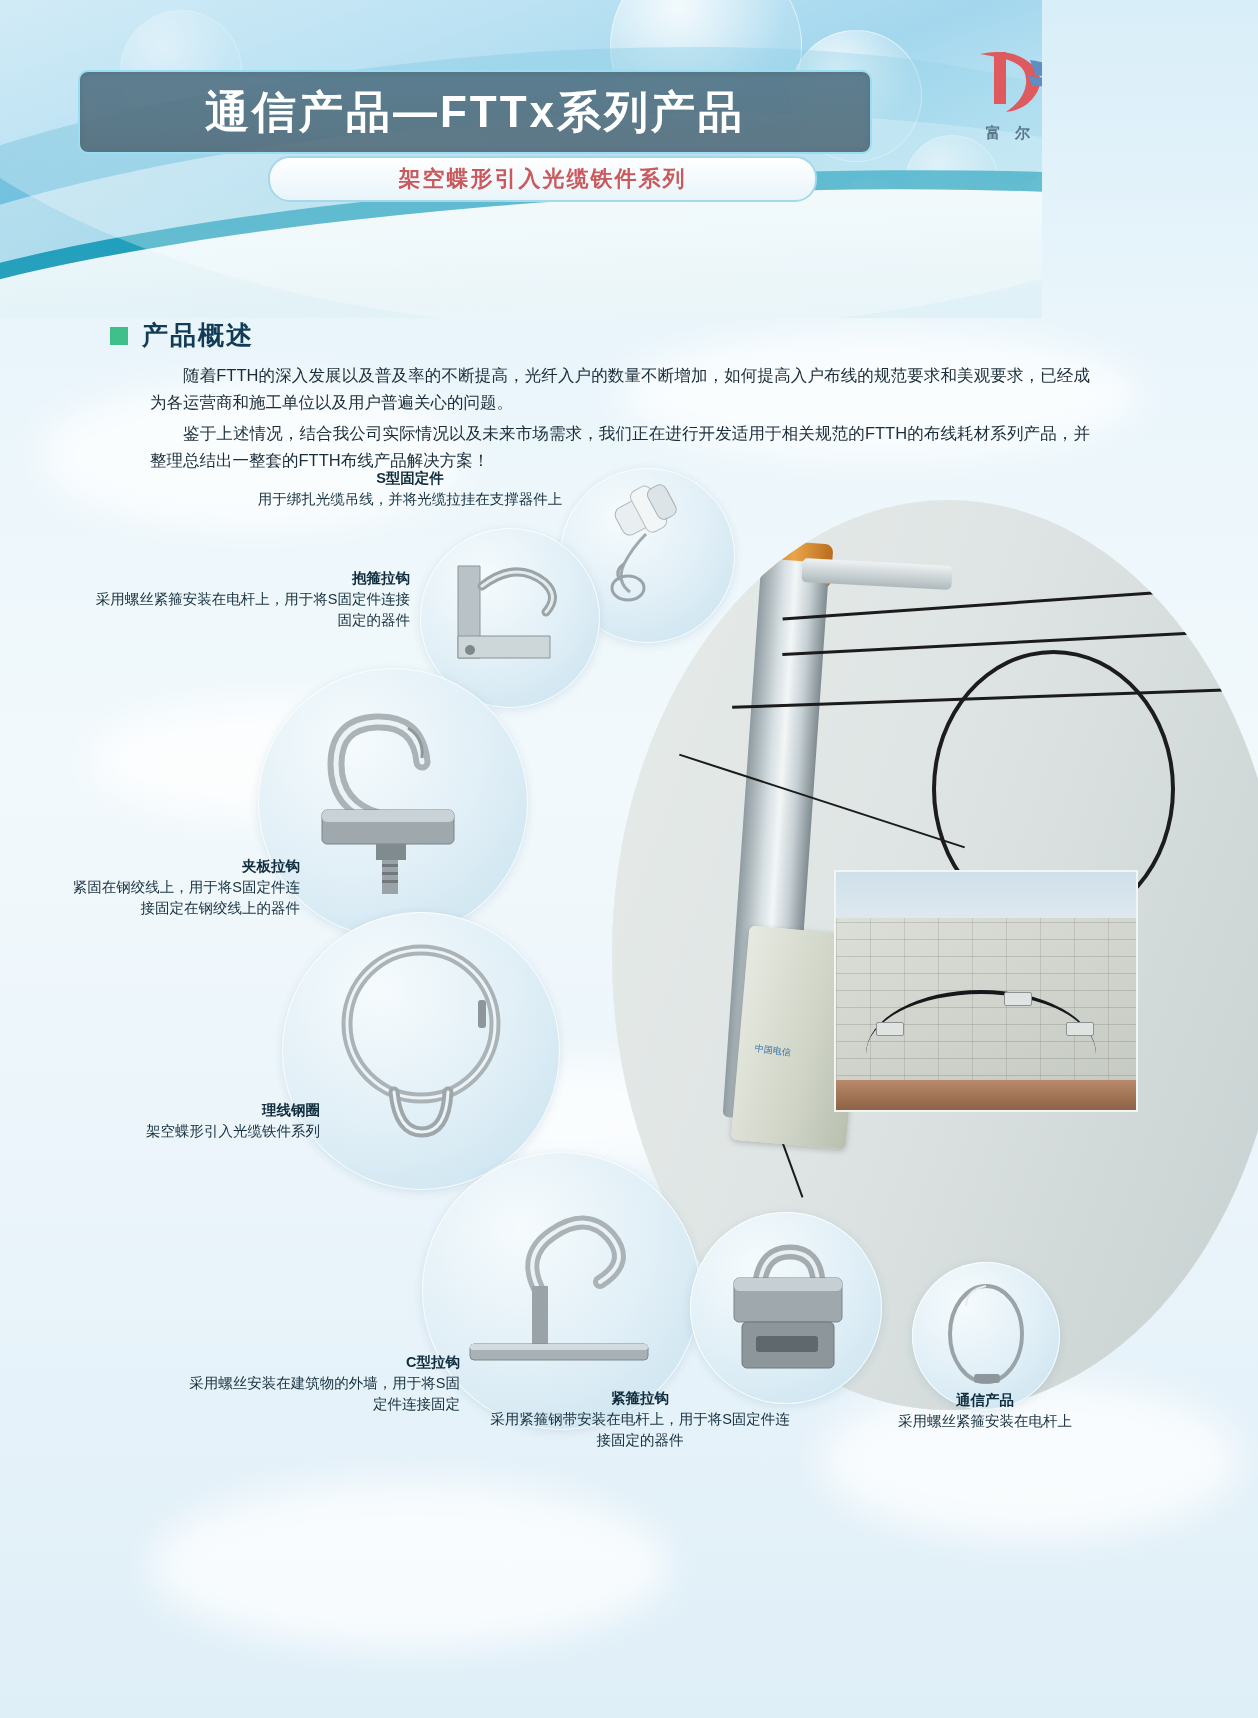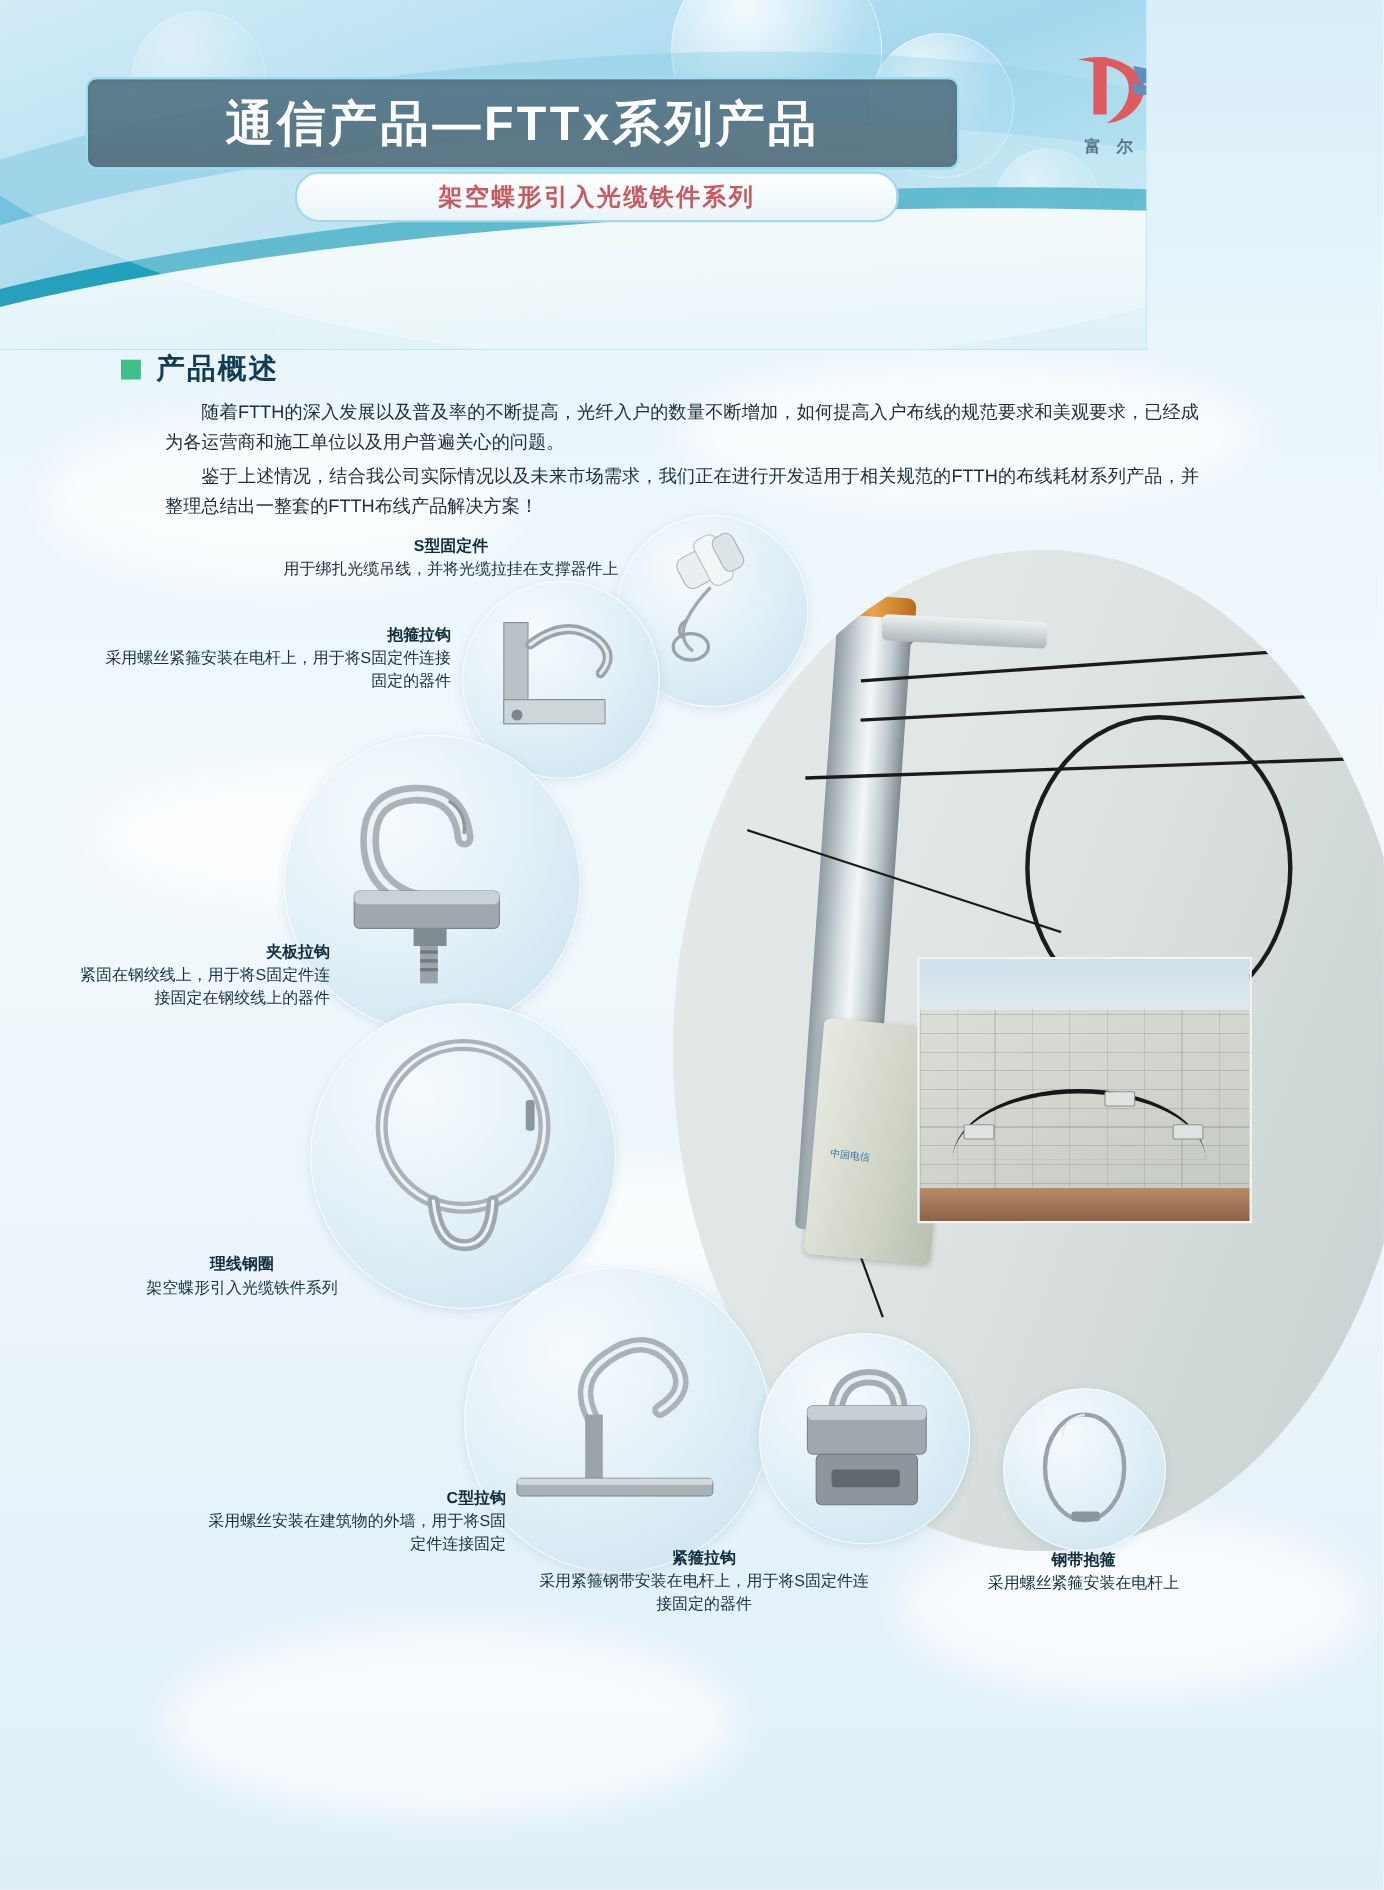--- a/index.html
+++ b/index.html
@@ -215,21 +215,21 @@
     font-size: 14.5px;
     line-height: 21px;
     color: #16303f;
   }
   .caption .cap-title {
     display: block;
     font-weight: bold;
     color: #0f2c3c;
   }
   .cap-right { text-align: right; }
-  .cap-center { text-align: center; margin-top: 19px; }
+  .cap-center { text-align: center; }
 
   
   .hero-circle {
     position: absolute;
     left: 612px; top: 500px;
     width: 672px; height: 910px;
     border-radius: 50%;
     overflow: hidden;
     box-shadow: 0 0 0 2px rgba(255,255,255,0.85) inset;
     background: linear-gradient(150deg, #dfe6e6 0%, #cfd8da 30%, #c2cccd 60%, #b9c4c6 100%);
@@ -488,21 +488,21 @@
 
   <div class="circle-photo" style="left:282px; top:912px; width:278px; height:278px;">
     <svg width="278" height="278" viewBox="0 0 278 278">
       <circle cx="139" cy="112" r="74" fill="none" stroke="#aab4b8" stroke-width="11"></circle>
       <circle cx="139" cy="112" r="74" fill="none" stroke="#eef3f5" stroke-width="3"></circle>
       <path d="M112 180 q4 40 28 40 q24 0 26 -40" stroke="#9ea8ac" stroke-width="11" fill="none" stroke-linecap="round"></path>
       <path d="M112 180 q4 40 28 40 q24 0 26 -40" stroke="#eef3f5" stroke-width="3" fill="none" stroke-linecap="round"></path>
       <rect x="196" y="88" width="8" height="28" rx="3" fill="#8d979b"></rect>
     </svg>
   </div>
-  <div class="caption cap-right" style="left:120px; top:1140px; width:200px;text-align:center;">
+  <div class="caption cap-right" style="left:120px; top:1100px; width:200px;">
     <span class="cap-title">理线钢圈</span>
     <span>架空蝶形引入光缆铁件系列</span>
   </div>
 
   <div class="circle-photo" style="left:422px; top:1152px; width:278px; height:278px;">
     <svg width="278" height="278" viewBox="0 0 278 278">
       <path d="M118 140 q-20 -36 12 -58 q34 -24 58 2 q22 26 -10 46" stroke="#aab4b8" stroke-width="14" fill="none" stroke-linecap="round"></path>
       <path d="M118 140 q-20 -36 12 -58 q34 -24 58 2 q22 26 -10 46" stroke="#edf2f4" stroke-width="4" fill="none" stroke-linecap="round"></path>
       <rect x="110" y="134" width="16" height="64" fill="#9aa4a8"></rect>
       <rect x="48" y="192" width="178" height="16" rx="4" fill="#a8b2b6" stroke="#7f898d"></rect>
@@ -530,17 +530,17 @@
   </div>
 
   <div class="circle-photo" style="left:912px; top:1262px; width:148px; height:148px;">
     <svg width="148" height="148" viewBox="0 0 148 148">
       <ellipse cx="74" cy="72" rx="36" ry="48" fill="none" stroke="#9aa4a8" stroke-width="4"></ellipse>
       <path d="M74 24 q-20 4 -20 20" stroke="#e6ecee" stroke-width="2" fill="none"></path>
       <rect x="62" y="112" width="26" height="9" rx="3" fill="#8d979b"></rect>
     </svg>
   </div>
   <div class="caption cap-center" style="left:820px; top:1390px; width:330px;">
-    <span class="cap-title">钢带抱箍</span>
+    <span class="cap-title">通信产品</span>
     <span>采用螺丝紧箍安装在电杆上</span>
   </div>
 
 </div>
 
 </body></html>

